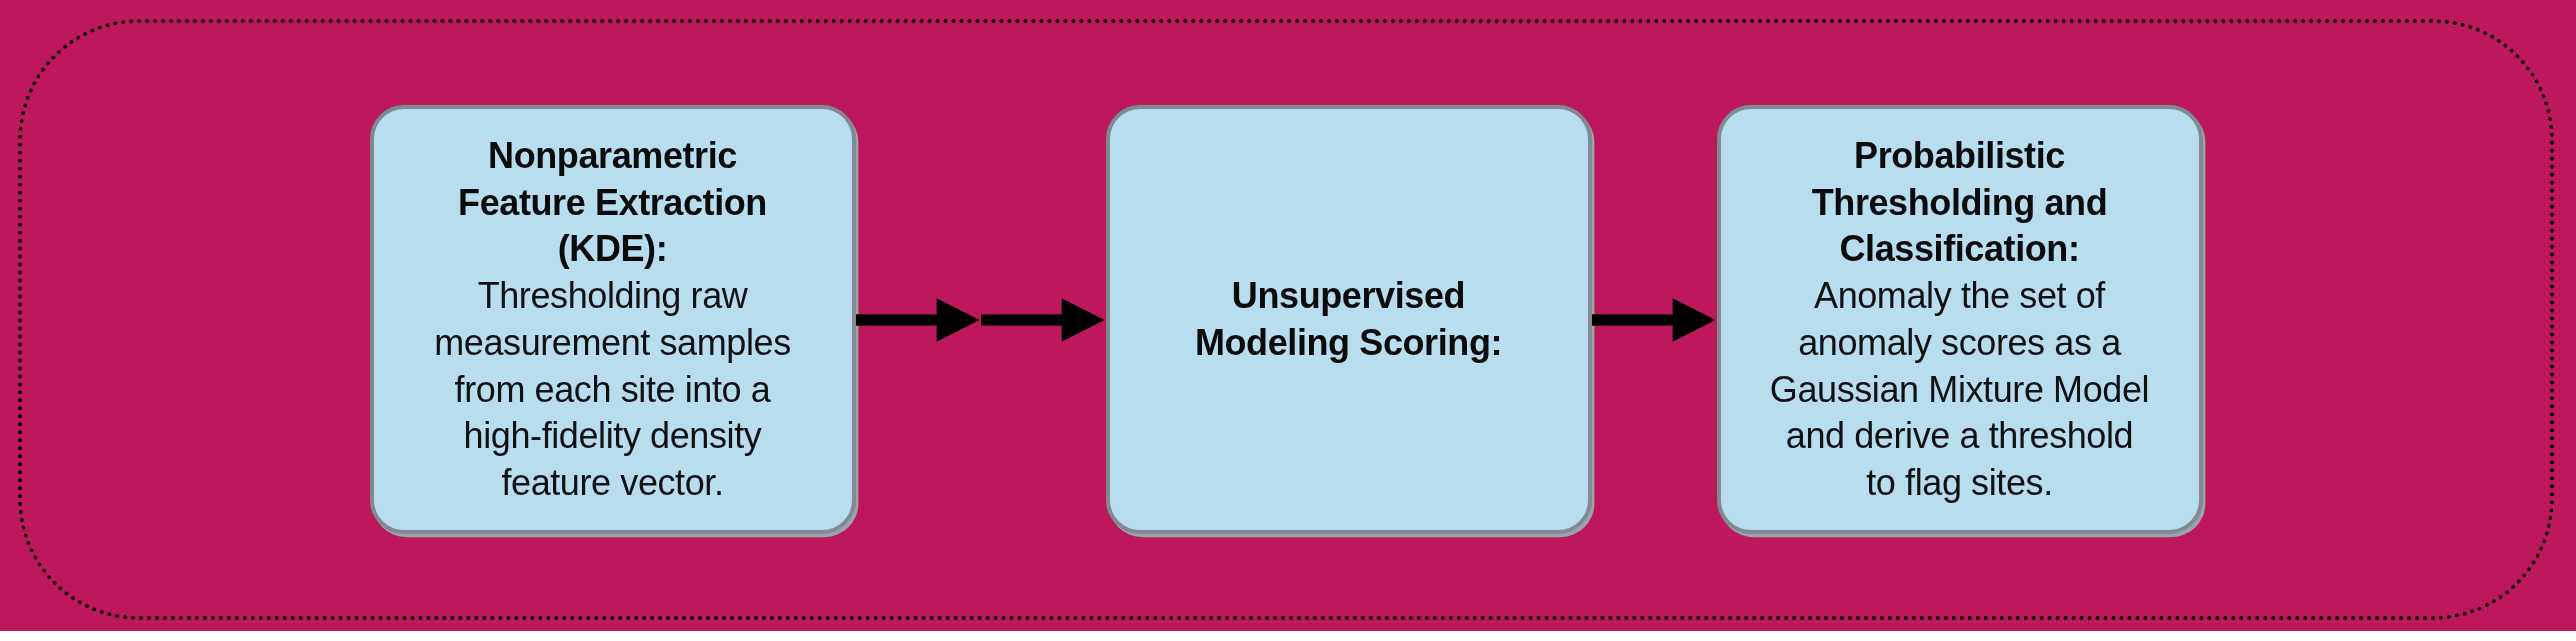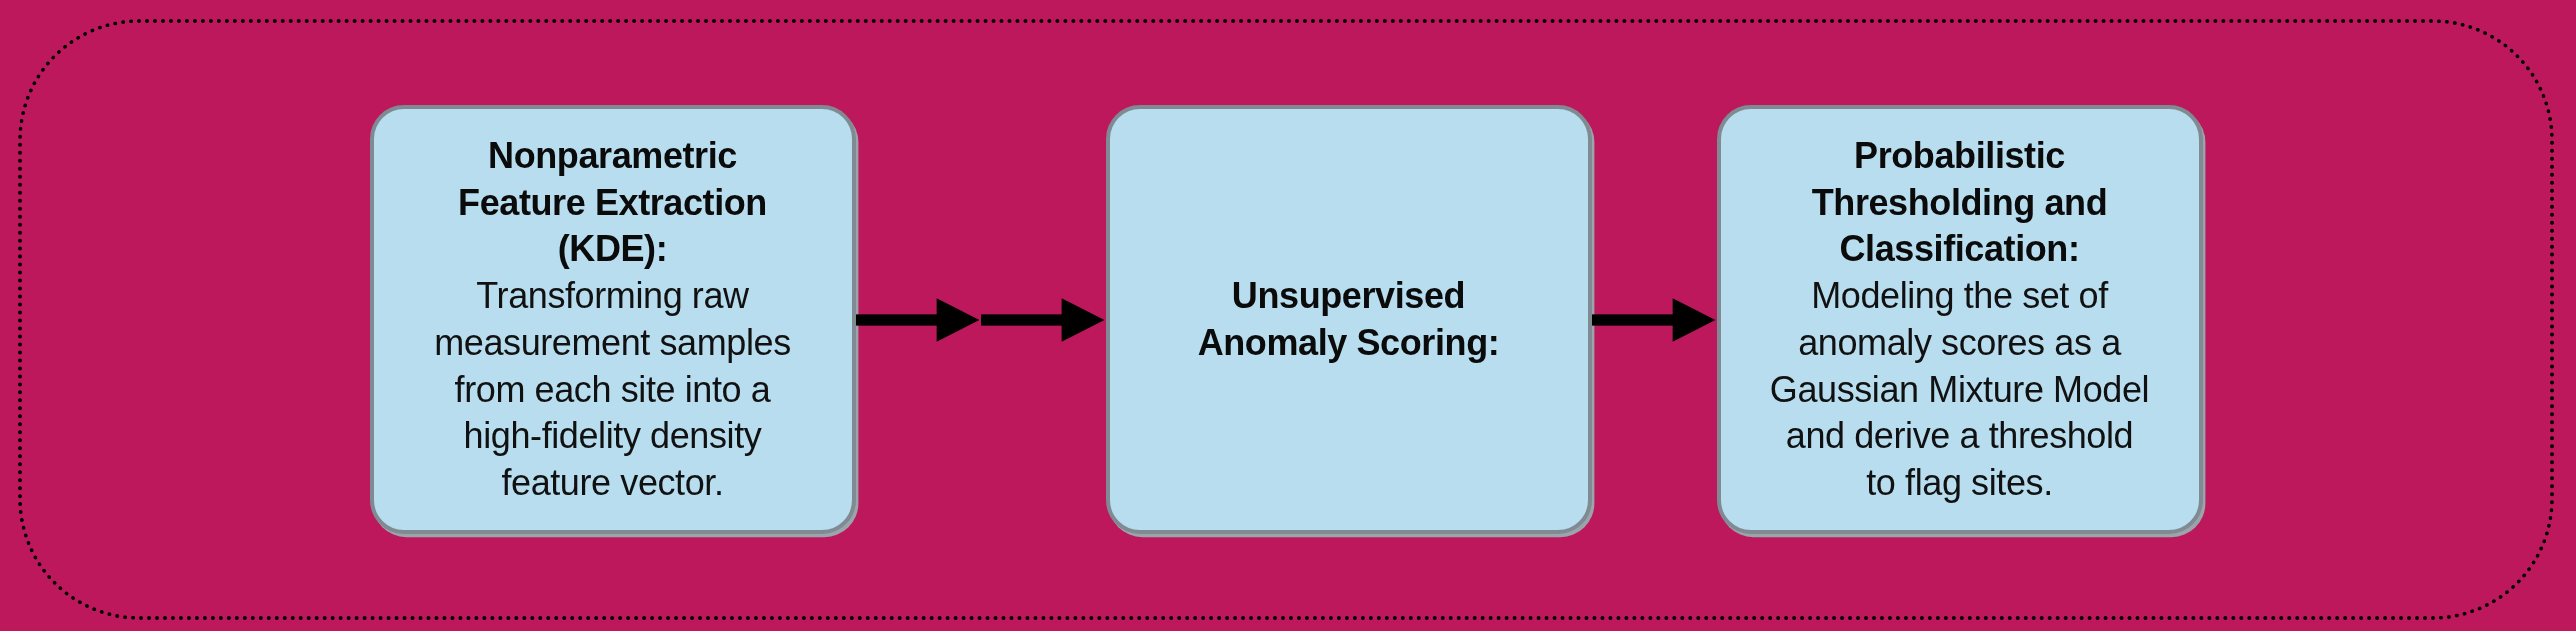--- a/index.html
+++ b/index.html
@@ -76,53 +76,53 @@
 <body>
 
 <div class="canvas">
   <div class="outer-outline">
     <div class="flow">
 
       <div class="step-box">
         <div class="step-title">Nonparametric
 Feature Extraction
 (KDE):</div>
-        <div class="step-desc">Transforming raw
+        <div class="step-desc">Thresholding raw
 measurement samples
 from each site into a
 high-fidelity density
 feature vector.</div>
       </div>
 
       <svg class="arrow" viewBox="0 0 155 64" xmlns="http://www.w3.org/2000/svg">
         <rect x="0" y="25" width="106" height="14" fill="#000000"></rect>
         <polygon points="100,5 100,59 153,32" fill="#000000"></polygon>
       </svg>
 
 
       <svg class="arrow" viewBox="0 0 155 64" xmlns="http://www.w3.org/2000/svg">
         <rect x="0" y="25" width="106" height="14" fill="#000000"></rect>
         <polygon points="100,5 100,59 153,32" fill="#000000"></polygon>
       </svg>
 
       <div class="step-box">
         <div class="step-title">Unsupervised
-Anomaly Scoring:</div>
+Modeling Scoring:</div>
       </div>
 
       <svg class="arrow" viewBox="0 0 155 64" xmlns="http://www.w3.org/2000/svg">
         <rect x="0" y="25" width="106" height="14" fill="#000000"></rect>
         <polygon points="100,5 100,59 153,32" fill="#000000"></polygon>
       </svg>
 
       <div class="step-box">
         <div class="step-title">Probabilistic
 Thresholding and
 Classification:</div>
-        <div class="step-desc">Modeling the set of
+        <div class="step-desc">Anomaly the set of
 anomaly scores as a
 Gaussian Mixture Model
 and derive a threshold
 to flag sites.</div>
       </div>
 
     </div>
   </div>
 </div>
 

